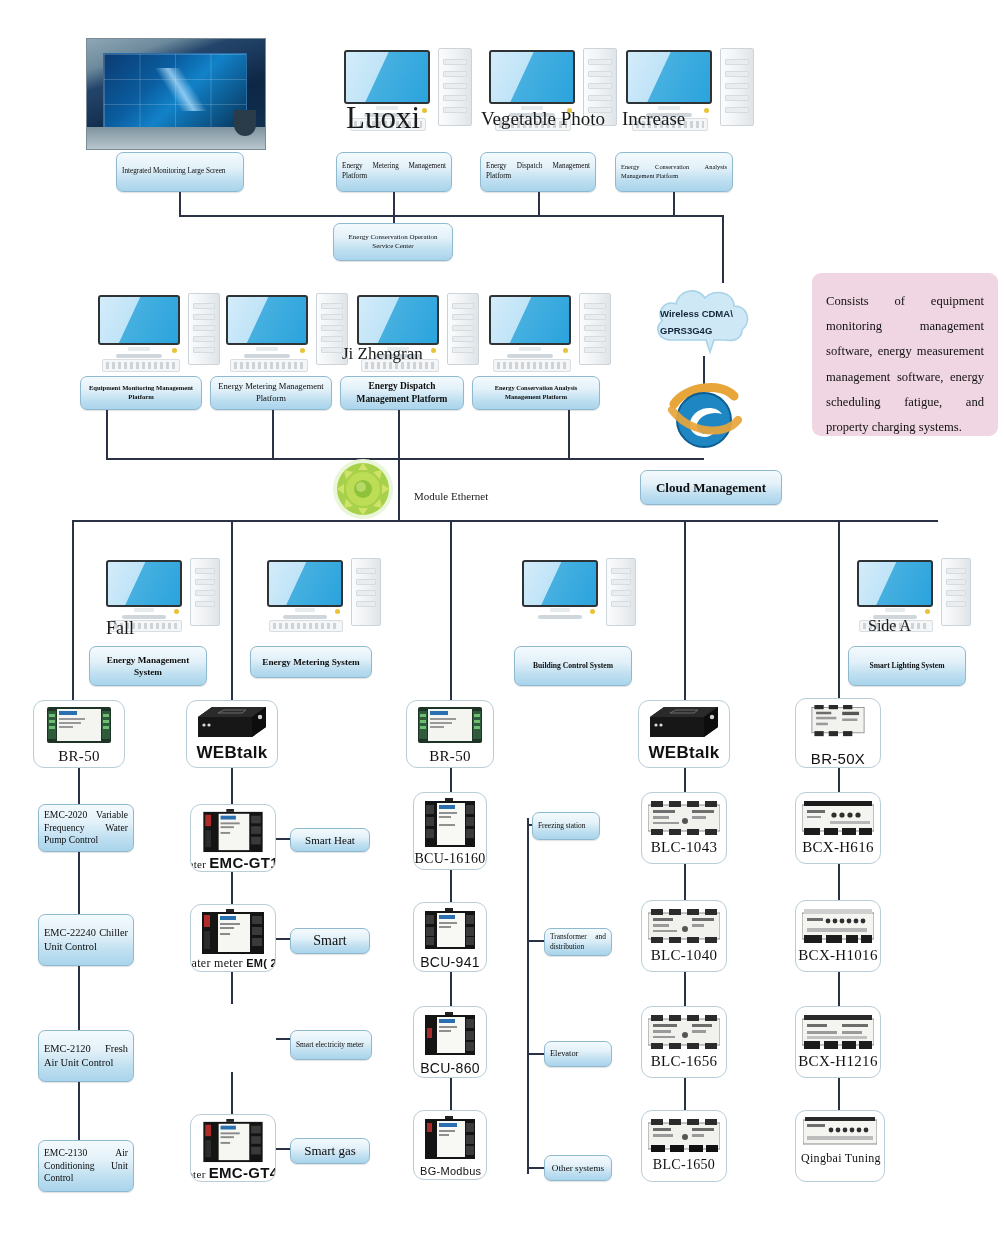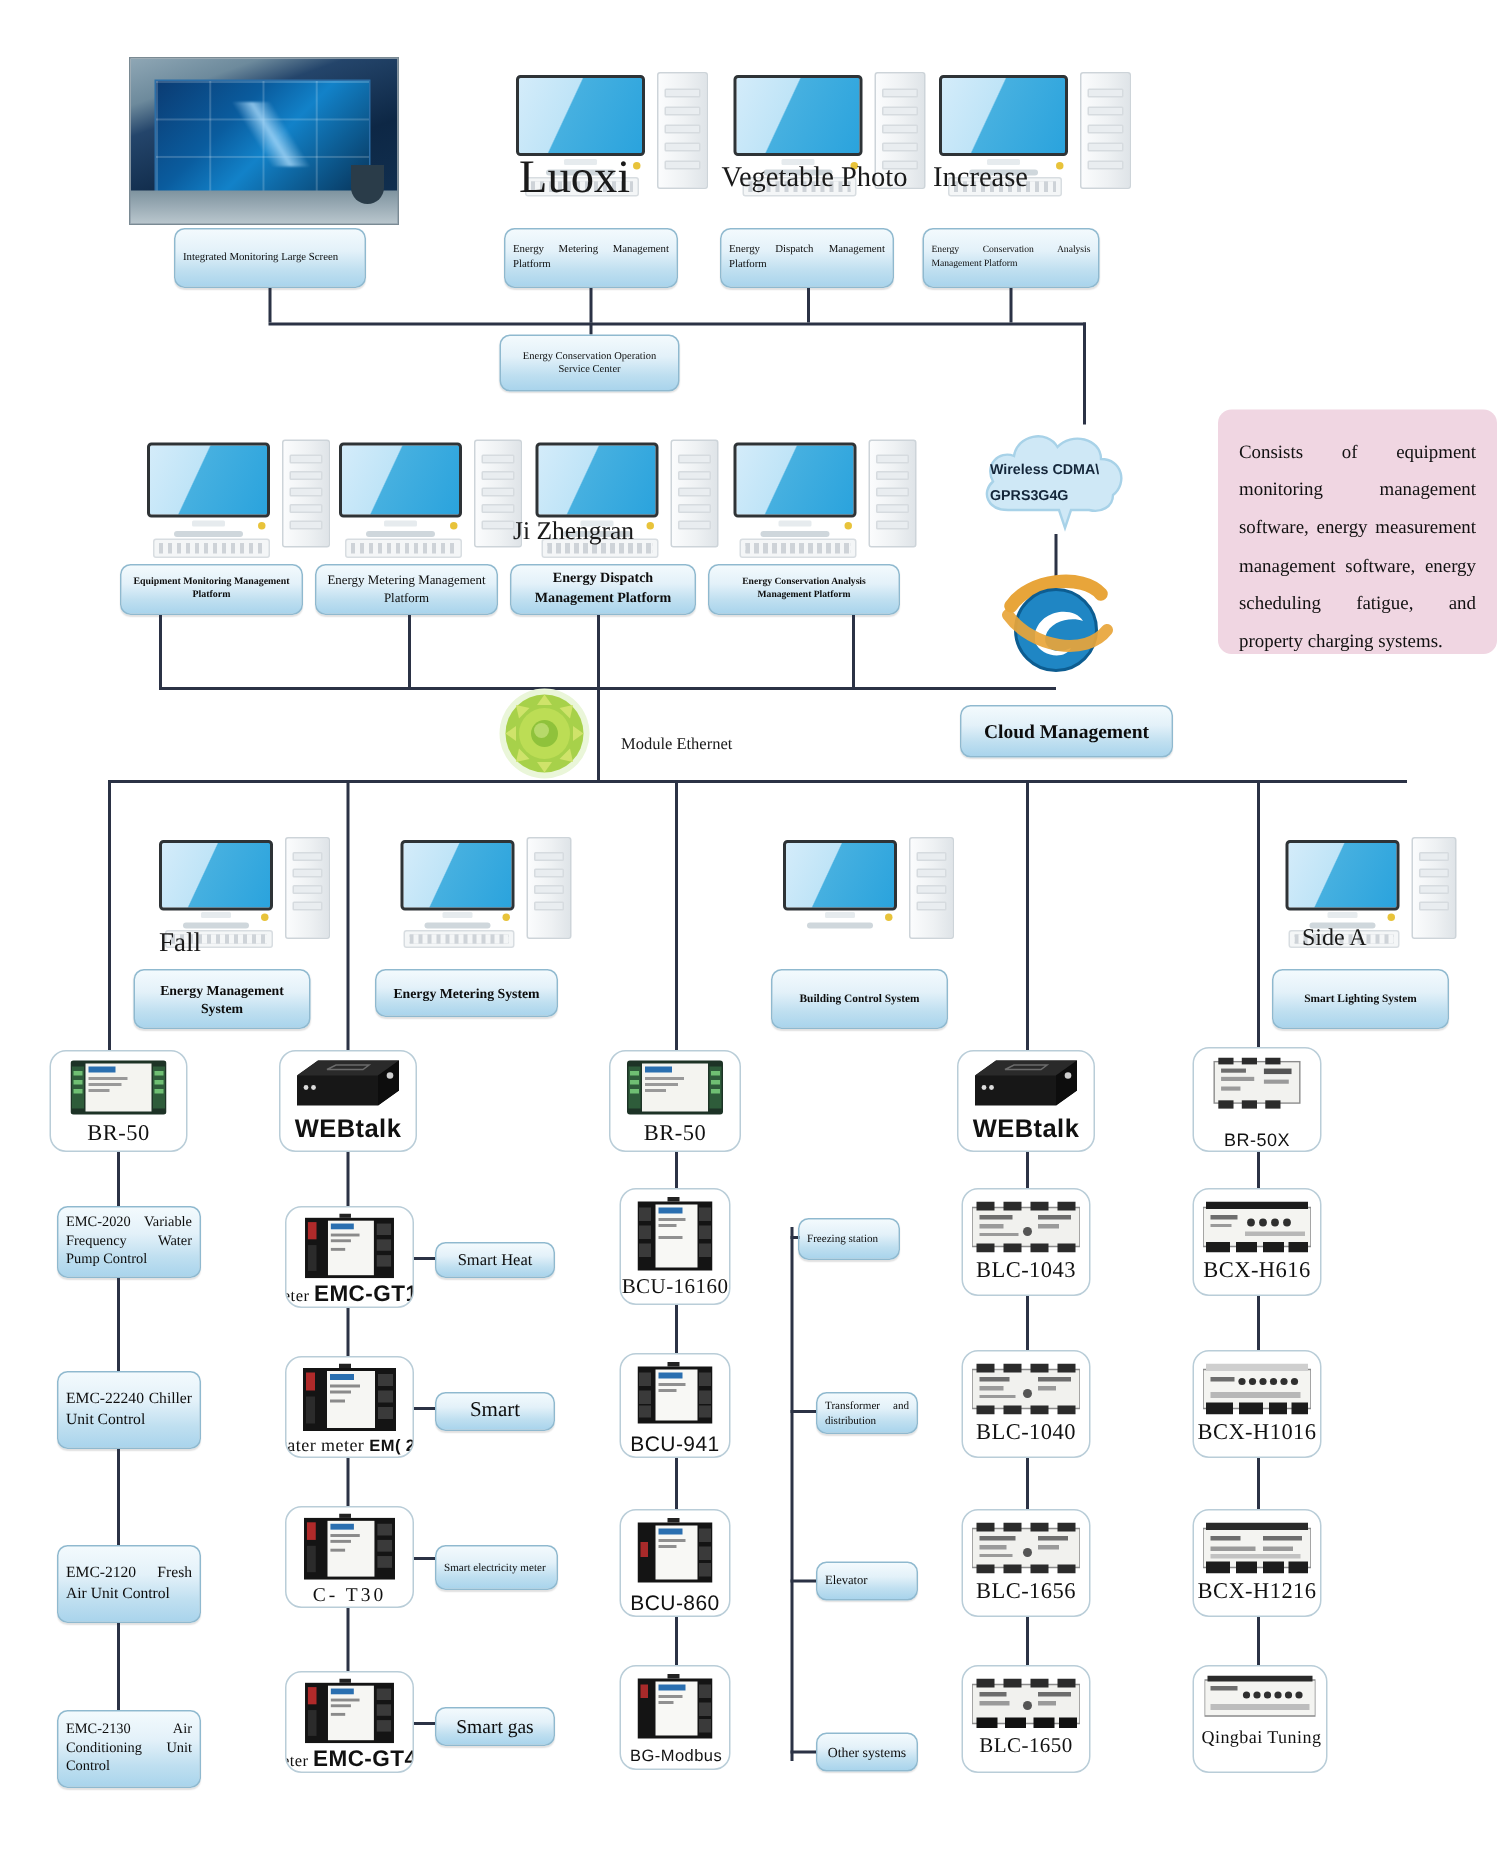--- a/index.html
+++ b/index.html
@@ -518,39 +518,20 @@
       <span>water meter </span><b style="font-size:11px;">EM( 20</b>
     </div>
   </div>
   <div class="ln lnh" style="left:276px;top:938px;width:14px;"></div>
   <div class="lbl" style="left:290px;top:928px;width:80px;height:26px;font-size:14px;">
     <div class="inner">Smart</div>
   </div>
 
   <div class="ln lnv" style="left:231px;top:972px;height:32px;"></div>
 
-  <div class="dev" style="left:190px;top:1004px;width:86px;height:68px;padding-top:4px;">
-    <svg width="62" height="46" viewBox="0 0 62 46">
-      <rect x="24" y="0" width="8" height="3" fill="#222"></rect>
-      <rect x="0" y="3" width="62" height="42" fill="#141414"></rect>
-      <rect x="16" y="5" width="32" height="38" fill="#f6f6f3"></rect>
-      <rect x="18" y="7" width="16" height="4" fill="#2a6fb0"></rect>
-      <rect x="18" y="14" width="20" height="2" fill="#8a8a8a"></rect>
-      <rect x="18" y="18" width="14" height="2" fill="#8a8a8a"></rect>
-      <rect x="18" y="24" width="10" height="2" fill="#8a8a8a"></rect>
-      <rect x="2" y="6" width="6" height="12" fill="#b02a2a"></rect>
-      <rect x="2" y="22" width="6" height="18" fill="#2b2b2b"></rect>
-      <g fill="#3a3a3a">
-          <rect x="50" y="7" width="10" height="8"></rect>
-          <rect x="50" y="18" width="10" height="8"></rect>
-          <rect x="50" y="29" width="10" height="8"></rect>
-        </g>
-    </svg>
-    <div class="cap" style="margin-top:1px;font-size:13px;letter-spacing:2px;">C-  T30</div>
-  </div>
   <div class="ln lnh" style="left:276px;top:1038px;width:14px;"></div>
   <div class="lbl l" style="left:290px;top:1030px;width:82px;height:30px;font-size:7.4px;">
     <div class="inner">Smart electricity meter</div>
   </div>
 
   <div class="ln lnv" style="left:231px;top:1072px;height:42px;"></div>
 
   <div class="dev" style="left:190px;top:1114px;width:86px;height:68px;padding-top:4px;">
     <svg width="62" height="46" viewBox="0 0 62 46">
       <rect x="24" y="0" width="8" height="3" fill="#222"></rect>
@@ -832,21 +813,21 @@
           <rect x="3" y="31" width="11" height="6"></rect>
           <rect x="20" y="31" width="11" height="6"></rect>
           <rect x="37" y="31" width="11" height="6"></rect>
         </g>
       <rect x="5" y="8" width="18" height="3" fill="#6d6d6d"></rect>
       <rect x="5" y="14" width="24" height="3" fill="#9a9a9a"></rect>
       <rect x="5" y="21" width="14" height="3" fill="#9a9a9a"></rect>
       <rect x="36" y="8" width="20" height="4" fill="#555"></rect>
       <rect x="36" y="16" width="18" height="3" fill="#9a9a9a"></rect>
     </svg>
-    <div class="cap" style="margin-top:13px;font-size:12px;font-family:'Liberation Sans',sans-serif;">BR-50X</div>
+    <div class="cap" style="margin-top:13px;font-size:15px;font-family:'Liberation Sans',sans-serif;">BR-50X</div>
   </div>
   <div class="ln lnv" style="left:838px;top:768px;height:24px;"></div>
 
   <div class="dev" style="left:795px;top:792px;width:86px;height:72px;padding-top:8px;">
     <svg width="72" height="34" viewBox="0 0 72 34">
       <rect x="0" y="4" width="72" height="26" fill="#f4f4f1" stroke="#8b8b8b"></rect>
       <g fill="#1c1c1c">
           <rect x="2" y="0" width="68" height="5"></rect>
         </g>
       <g fill="#1c1c1c">

